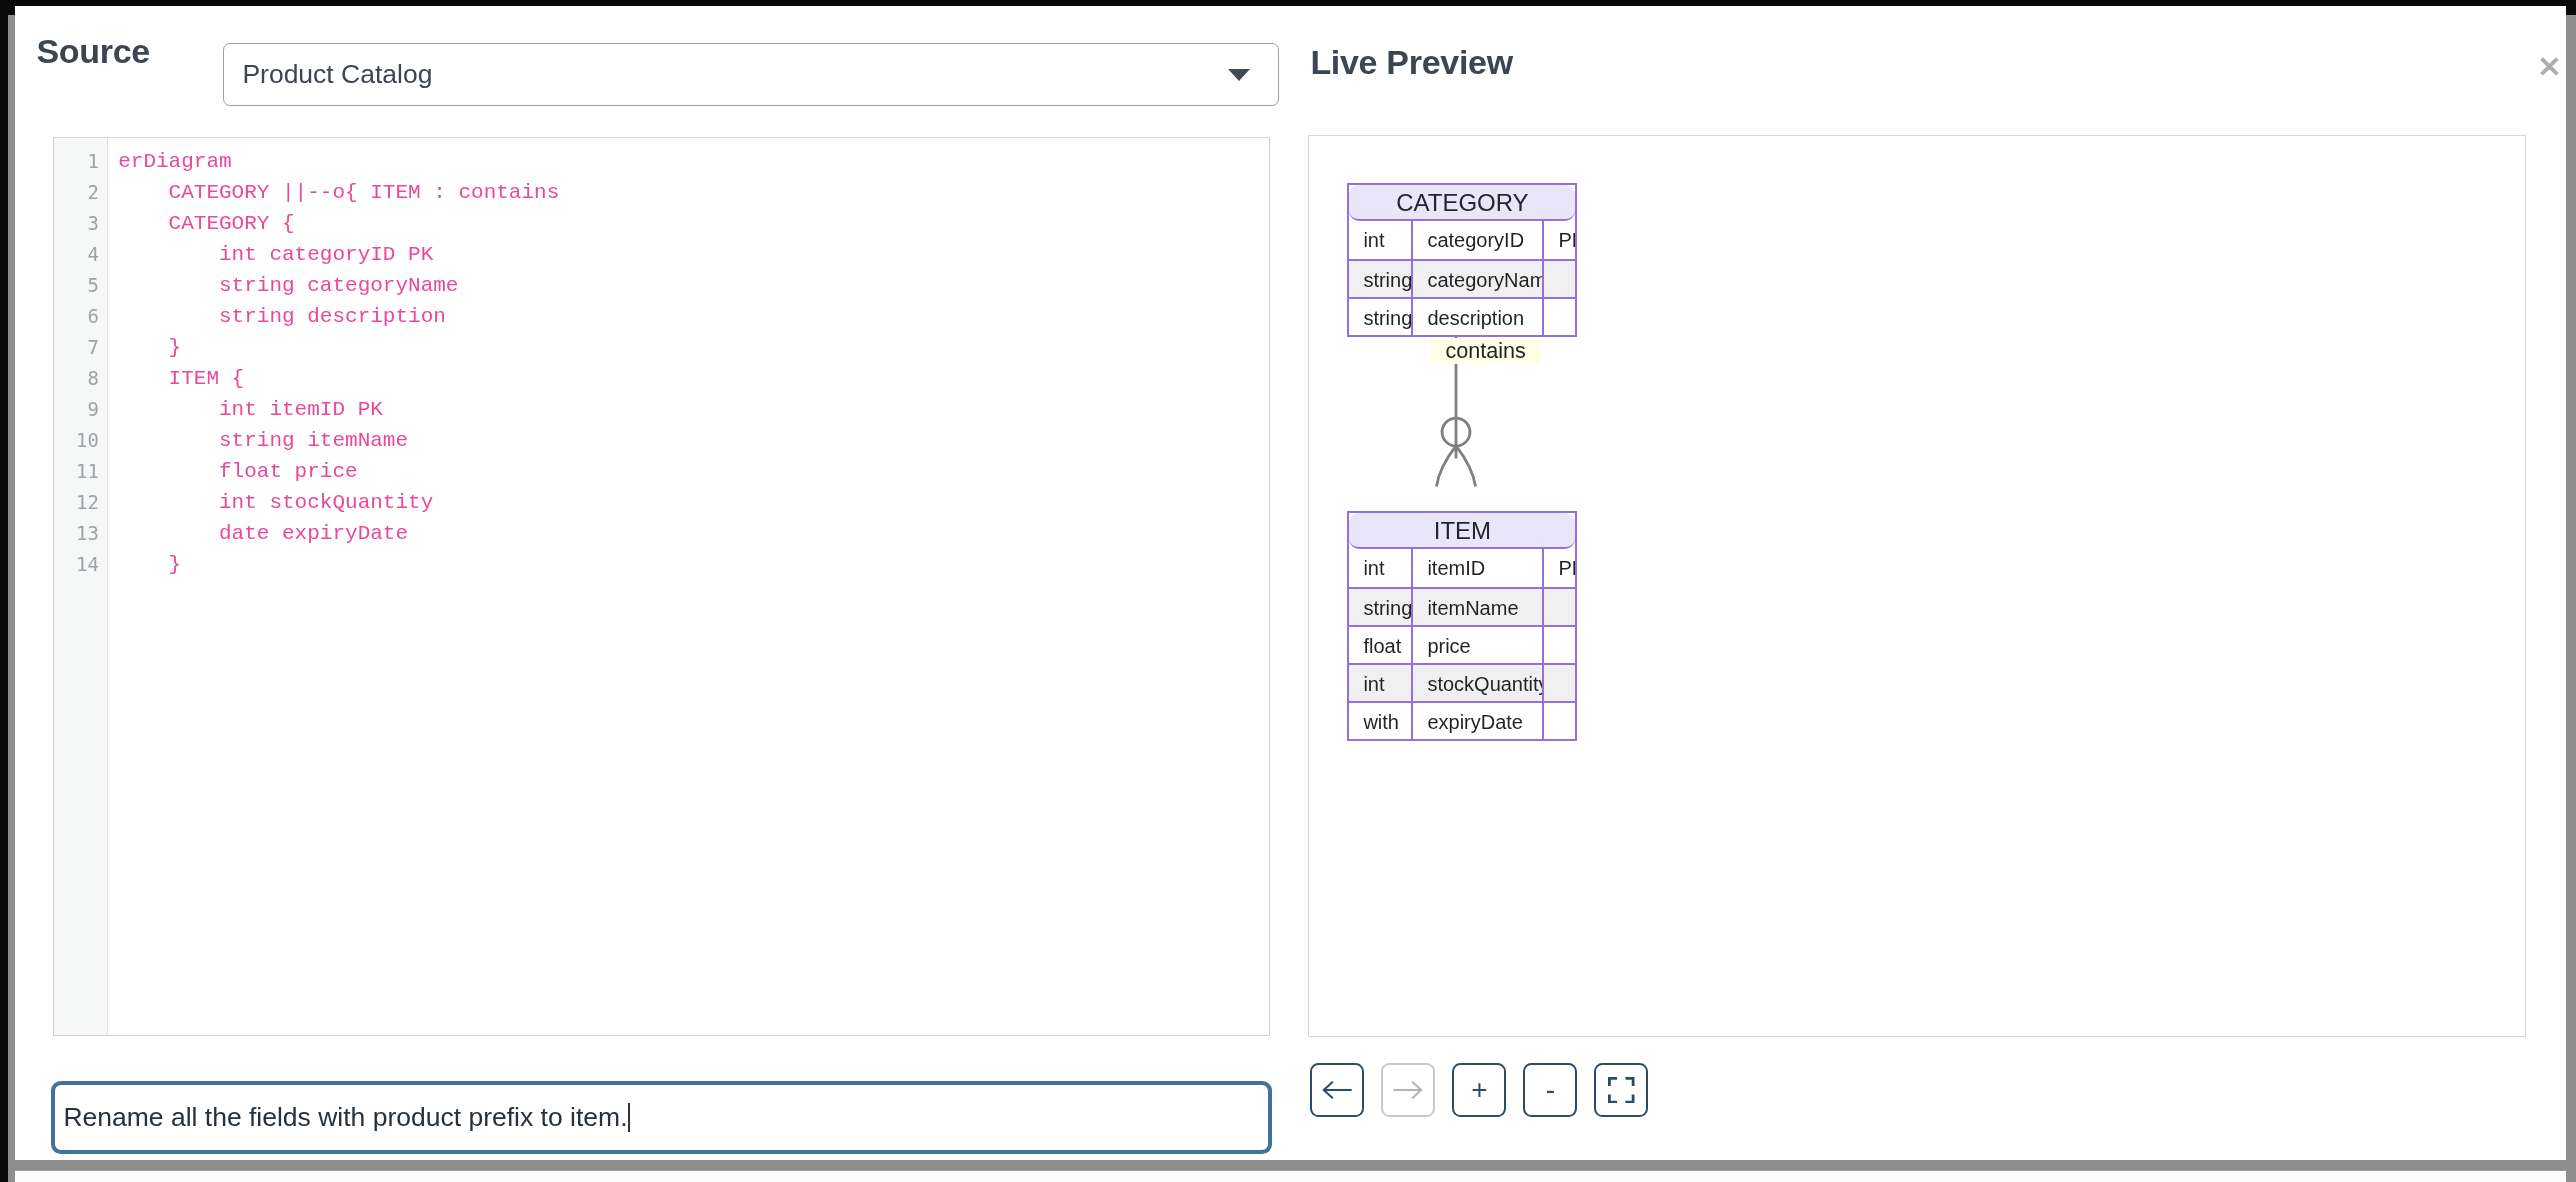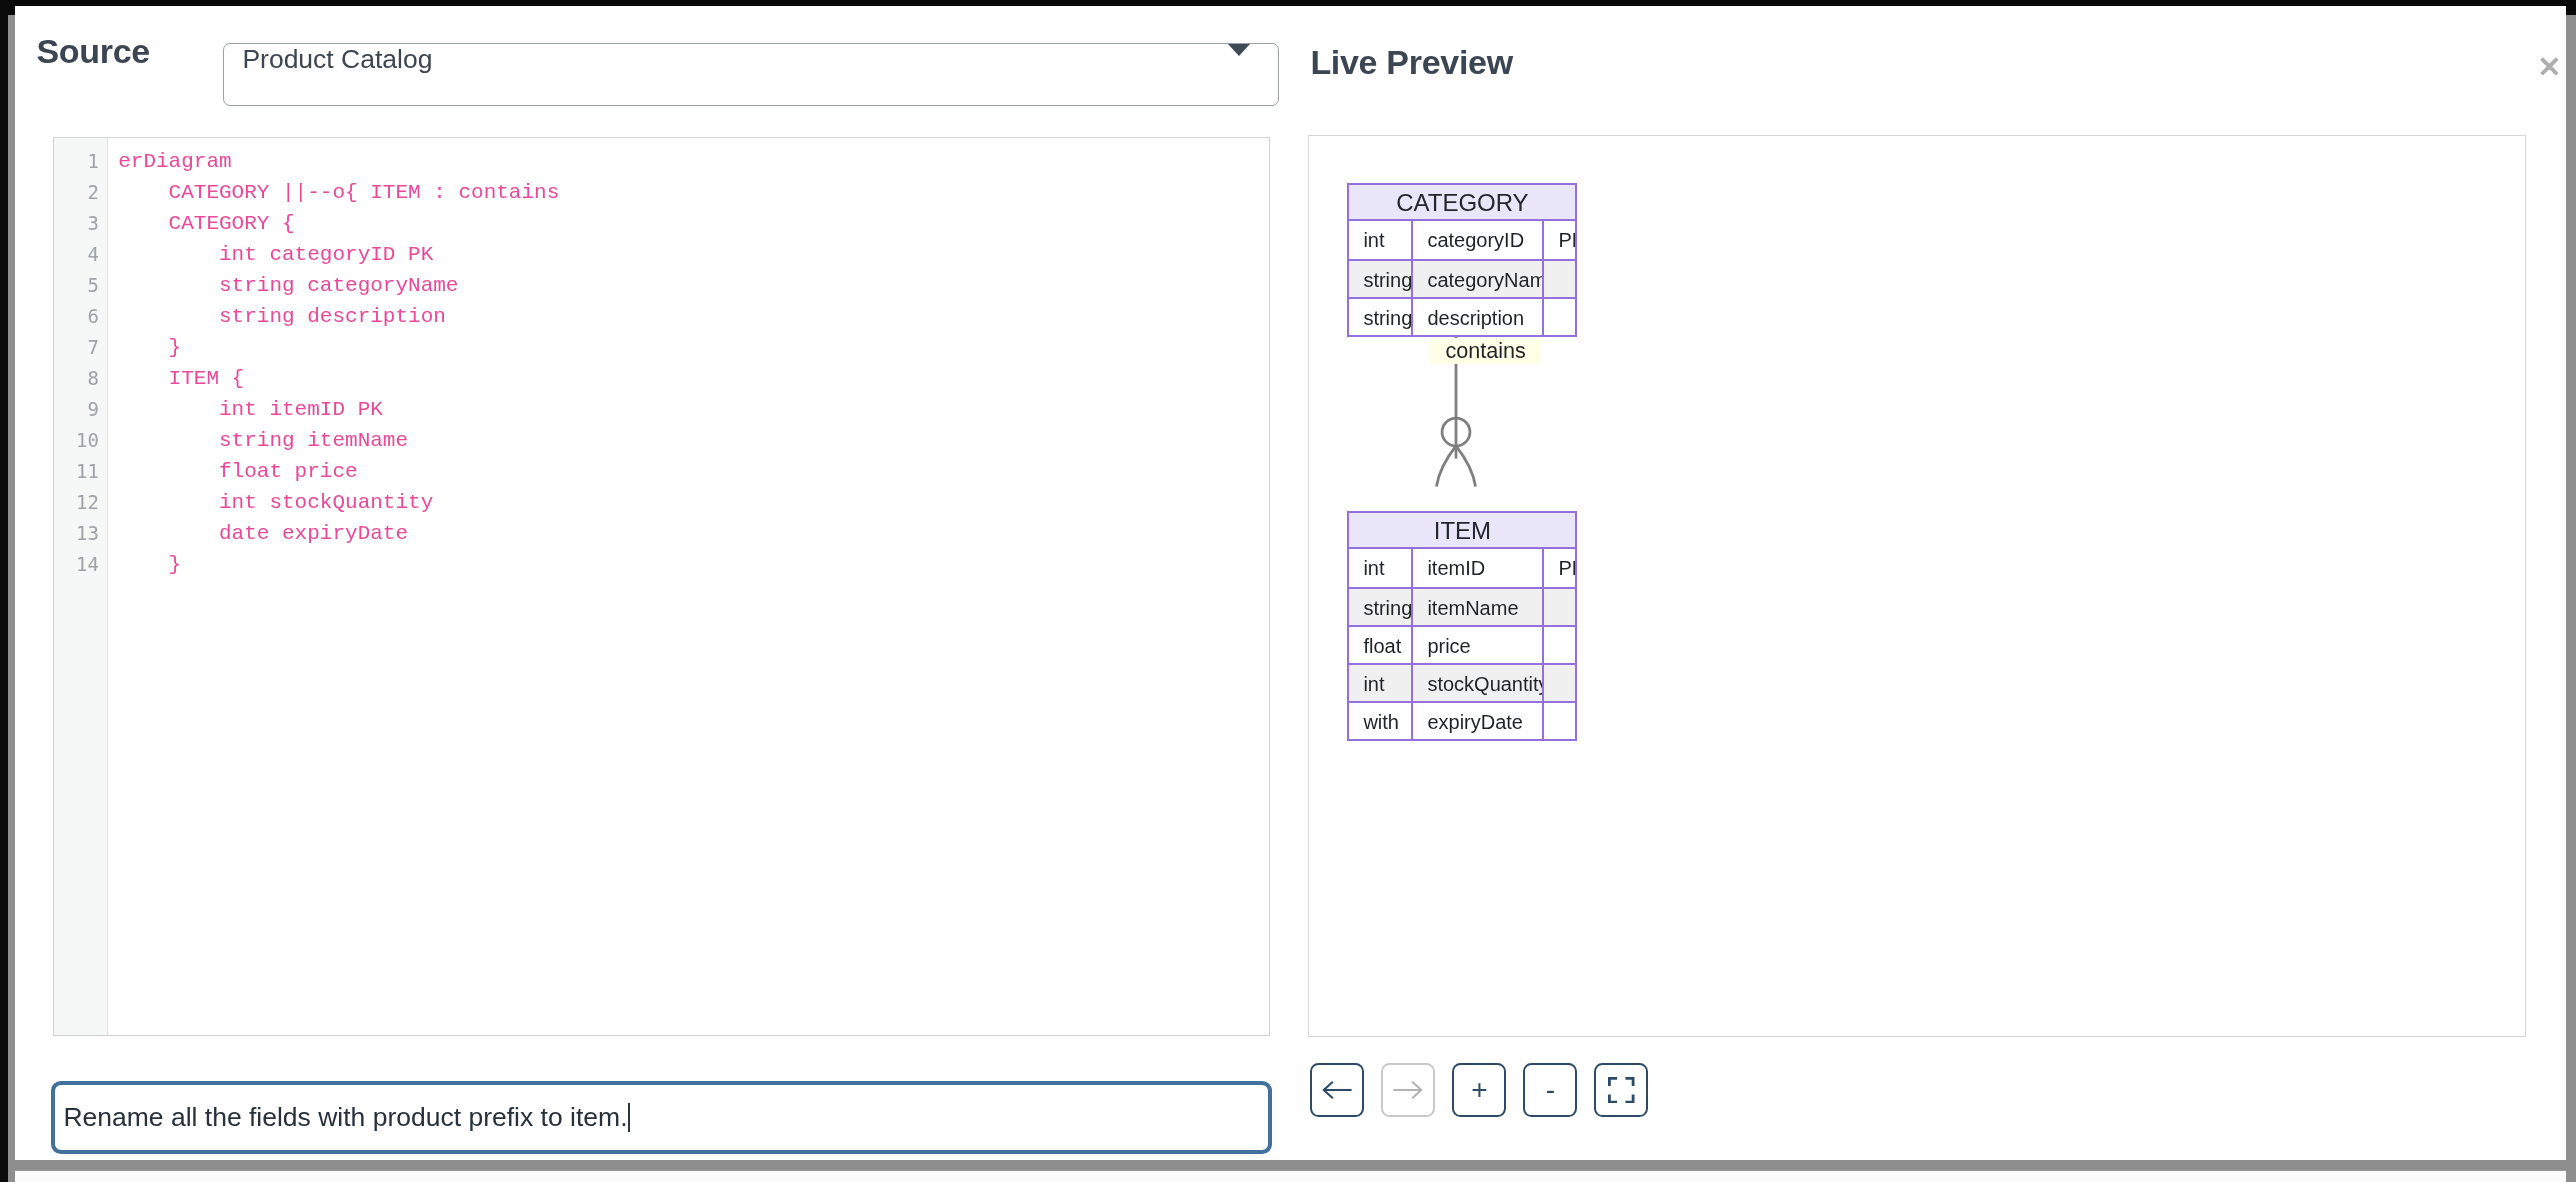--- a/index.html
+++ b/index.html
@@ -28,21 +28,21 @@
   .source-head { position: absolute; left: 21px; top: 28px; display: flex; align-items: center; }
   .source-title {
     font-size: 34px; font-weight: bold; color: #3b4652;
     letter-spacing: -0.3px; line-height: 1;
   }
   .source-select {
     position: absolute; left: 208px; top: 37px;
     width: 1056px; height: 63px;
     border: 1.4px solid #9aa0a6; border-radius: 7px;
     background: #ffffff;
-    display: flex; align-items: flex-start;
+    display: flex; align-items: center;
   }
   .source-select .sel-value {
     font-size: 26.5px; color: #3c4551; padding-left: 18px; flex: 1;
   }
   .chev {
     width: 42px; display: flex; align-items: center; justify-content: center;
     margin-right: 18px;
   }
   .chev i {
     display: block; width: 0; height: 0;
@@ -118,21 +118,21 @@
   .entity {
     position: absolute;
     border: 2.1px solid #9370db;
     background: #ffffff;
   }
   .entity-name {
     background: #e9e6fa;
     border-bottom: 2.1px solid #9370db;
     text-align: center;
     font-size: 24px; color: #23272b;
-    height: 36px; line-height: 36px;
+    height: 36px; line-height: 36px; border-radius: 10px;
   }
   .attr-row { display: flex; height: 38px; }
   .attr-row.alt { background: #f0f0f0; }
   .attr-row > span {
     line-height: 38px; font-size: 20px; color: #1f2327;
     padding-left: 14px; overflow: hidden; white-space: nowrap;
   }
   .attr-type { width: 64px; border-right: 2.1px solid #9370db; }
   .attr-name { flex: 1; border-right: 2.1px solid #9370db; }
   .attr-key { width: 31px; }

